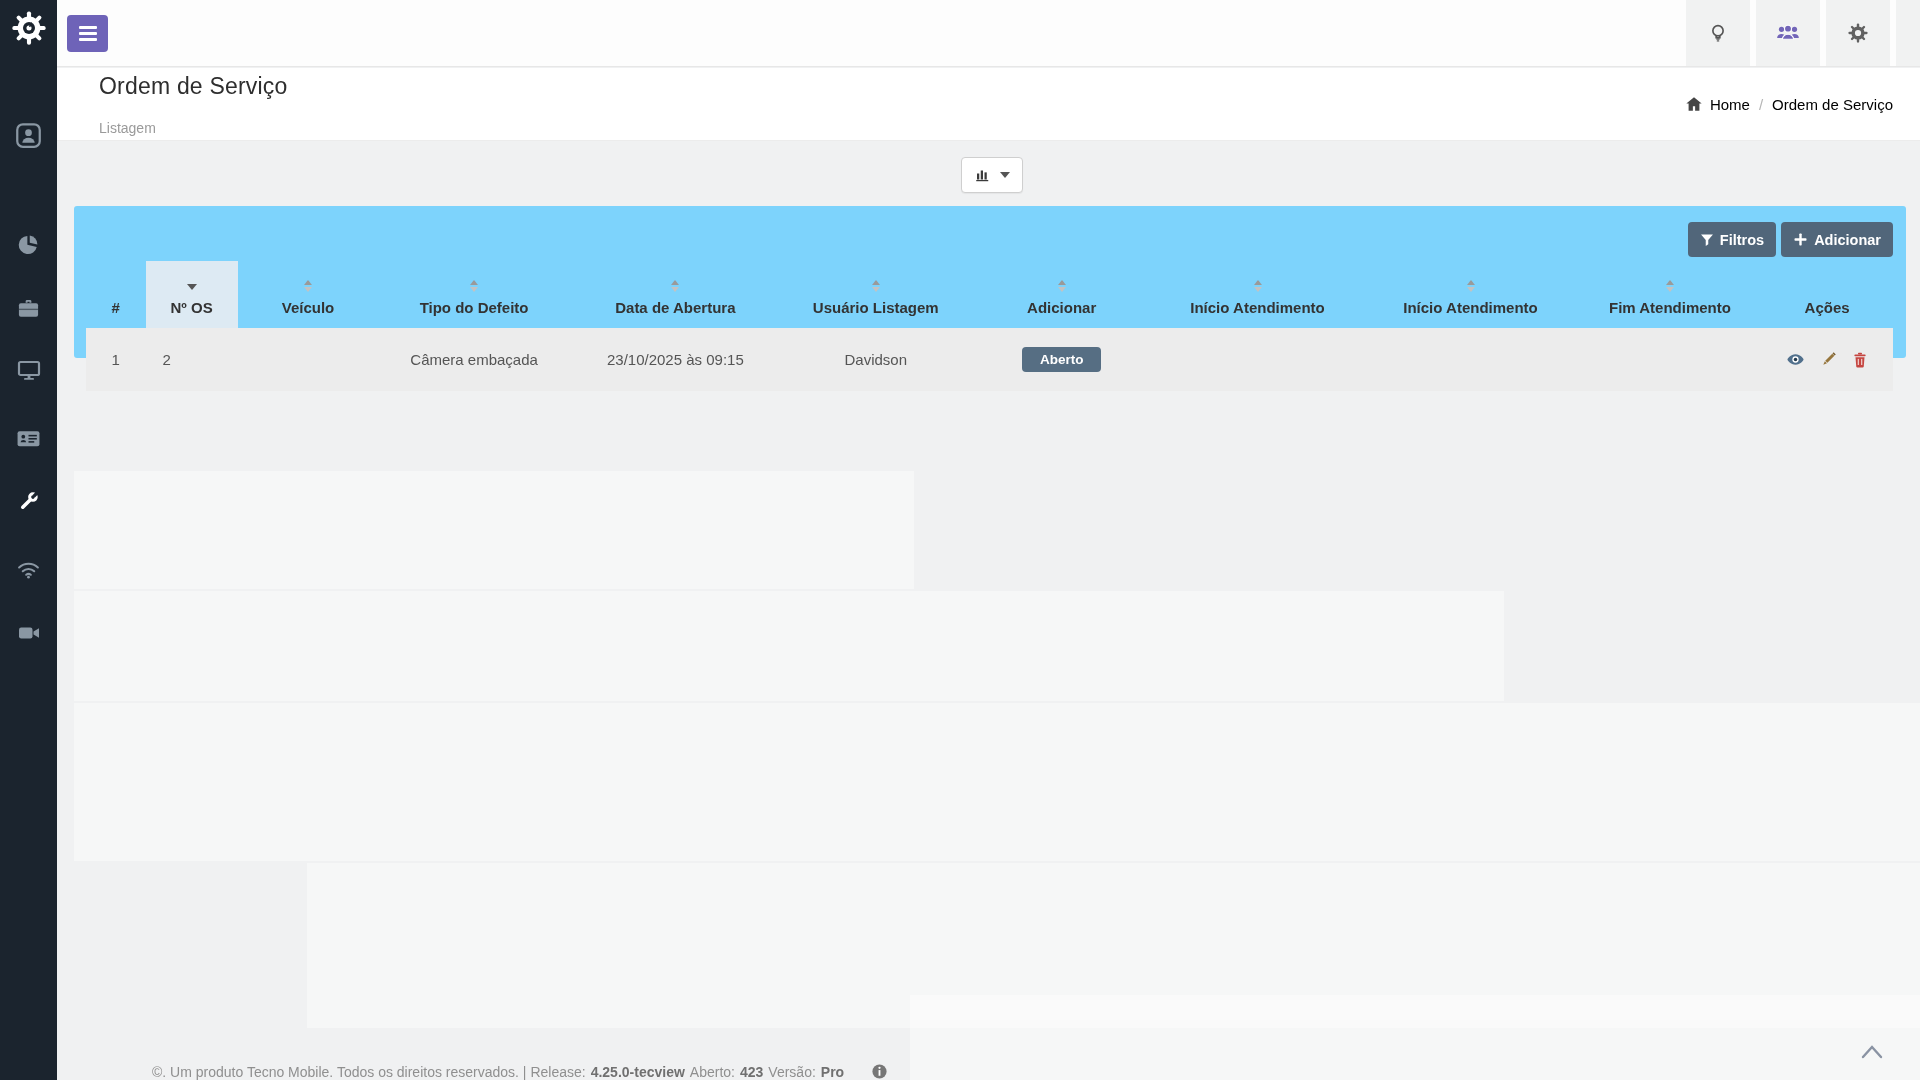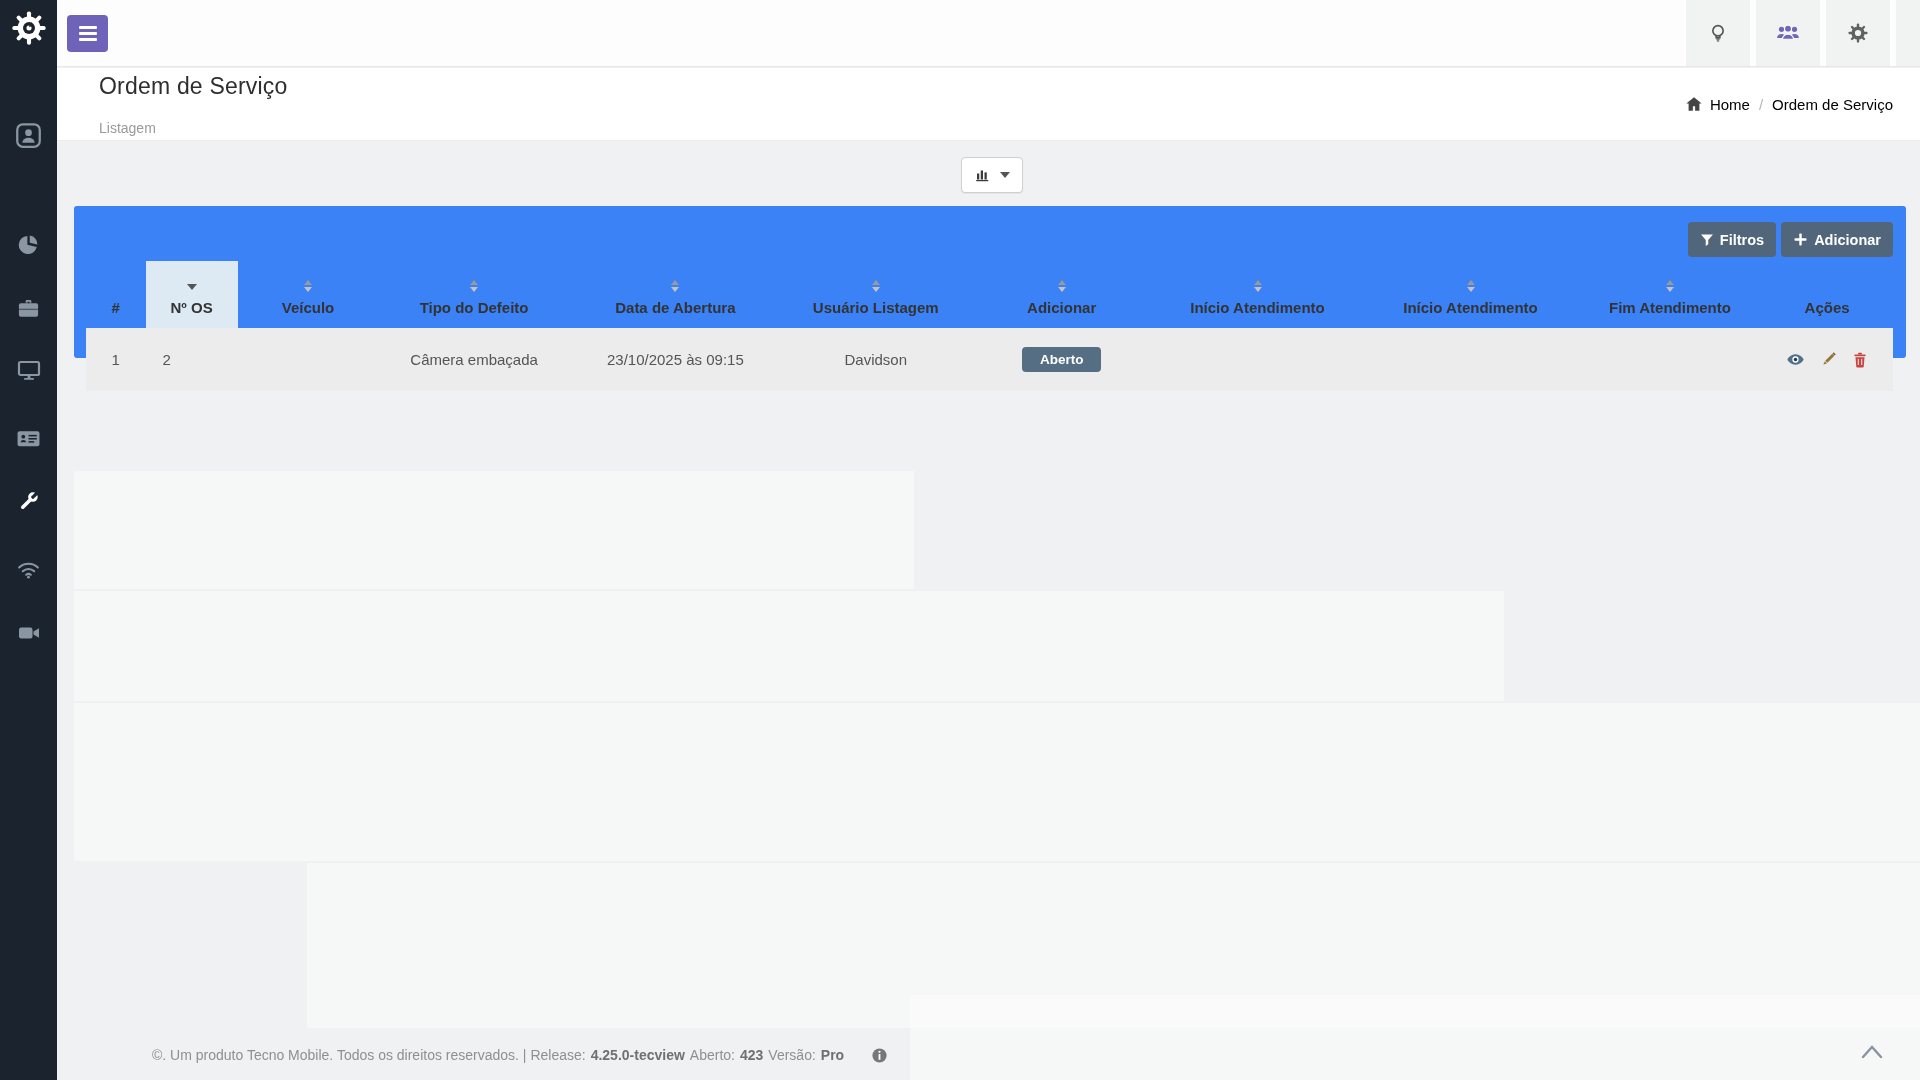--- a/index.html
+++ b/index.html
@@ -38,21 +38,21 @@
   .ghost { position:absolute; background:rgba(255,255,255,.42); z-index:0; }
 
   .chart-btn { position:absolute; left:904px; top:16px; width:62px; height:36px;
     background:#fff; border:1px solid #cfcfcf; border-radius:4px; cursor:pointer;
     display:flex; align-items:center; justify-content:center; gap:8px;
     box-shadow:0 1px 1px rgba(0,0,0,.05); z-index:2; }
   .caret-down { width:0; height:0; border-left:5px solid transparent;
     border-right:5px solid transparent; border-top:6px solid #555; }
 
   .card { position:absolute; left:17px; right:14px; top:65px; height:152px;
-    background:#3b82f6; border-radius:3px; z-index:1; }
+    background:#7dd3fc; border-radius:3px; z-index:1; }
   .card-actions { position:absolute; top:16px; right:13px; display:flex; gap:5px; }
   .btn-slate { background:#51667a; color:#fff; border:none; border-radius:4px;
     font-family:"Liberation Sans",sans-serif; font-size:14.5px; font-weight:bold;
     padding:0 12px; height:35px; display:flex; align-items:center; gap:6px; cursor:pointer; }
 
   
   table { position:absolute; top:55px; left:12px; width:calc(100% - 25px);
     border-collapse:collapse; table-layout:fixed; }
   thead tr { height:67px; }
   th { vertical-align:bottom; padding-bottom:12px; font-size:15px; color:#333; font-weight:bold; }
@@ -68,21 +68,21 @@
   tbody tr { height:63px; background:#ececec; }
   td { text-align:center; font-size:15px; color:#555; }
   td.left { text-align:left; padding-left:17px; }
   .badge { display:inline-block; background:#566e83; color:#fff; font-weight:bold;
     font-size:13.5px; padding:5px 18px; border-radius:4px; }
   .row-actions { display:flex; justify-content:center; align-items:center; gap:13px; }
   .row-actions span { cursor:pointer; display:flex; }
 
   
   .footer { position:absolute; left:57px; right:0; bottom:0; height:50px;
-    display:flex; align-items:center; padding-left:38px; z-index:2;
+    display:flex; align-items:flex-end; padding-left:38px; z-index:2;
     font-size:14px; color:#8f8f8f; }
   .footer .seg { margin-right:5px; white-space:pre; }
   .footer b { color:#707070; }
   .info-badge { margin-left:22px; display:flex; cursor:pointer; }
   .scroll-top { position:absolute; right:34px; bottom:16px; cursor:pointer; z-index:2; display:flex; }
 
   .icon { display:flex; }
   svg { display:block; }
 </style>
 </head>

